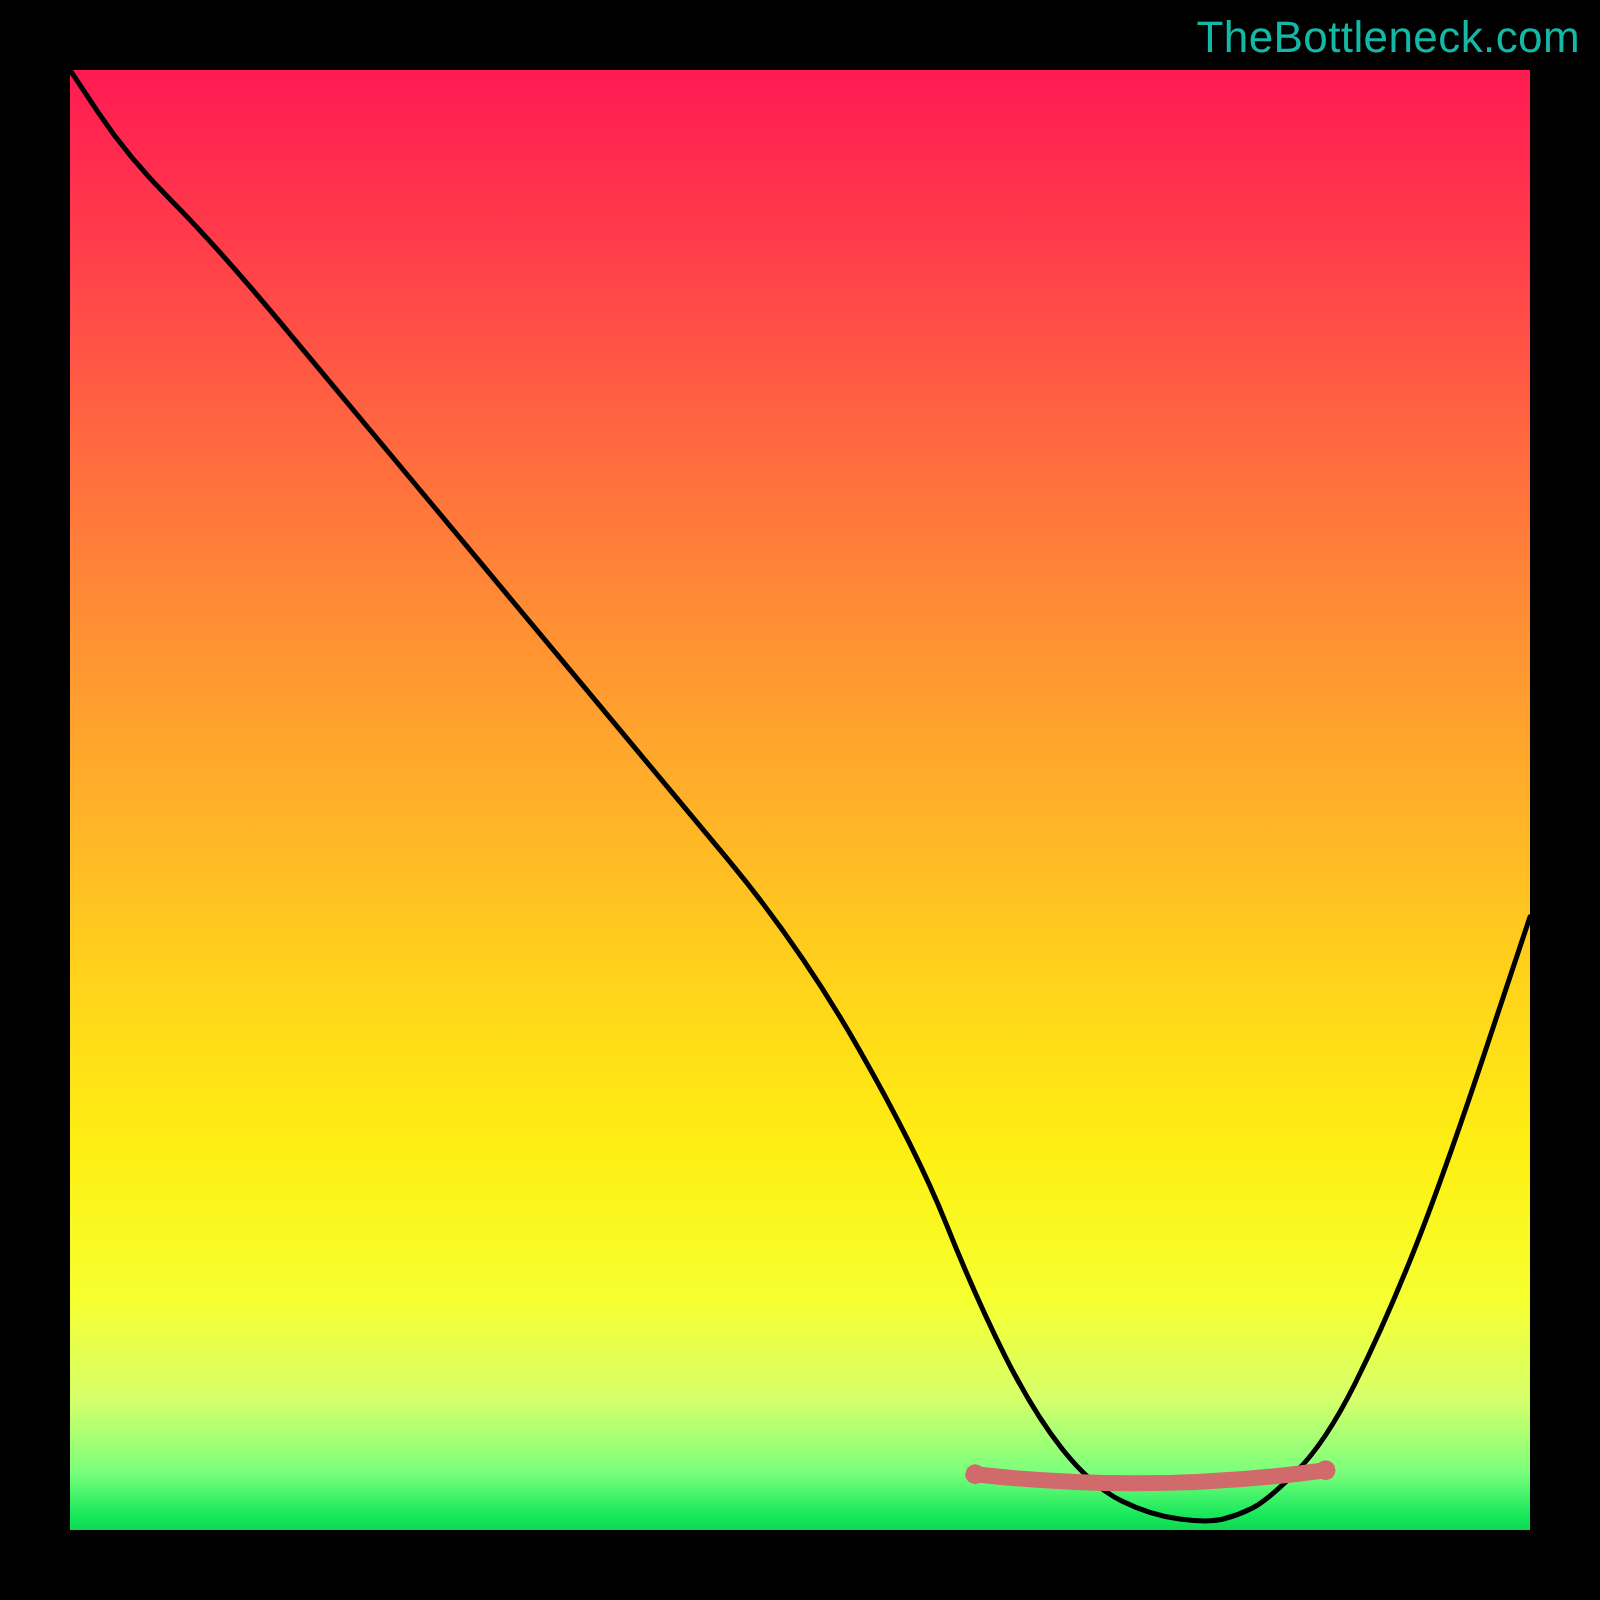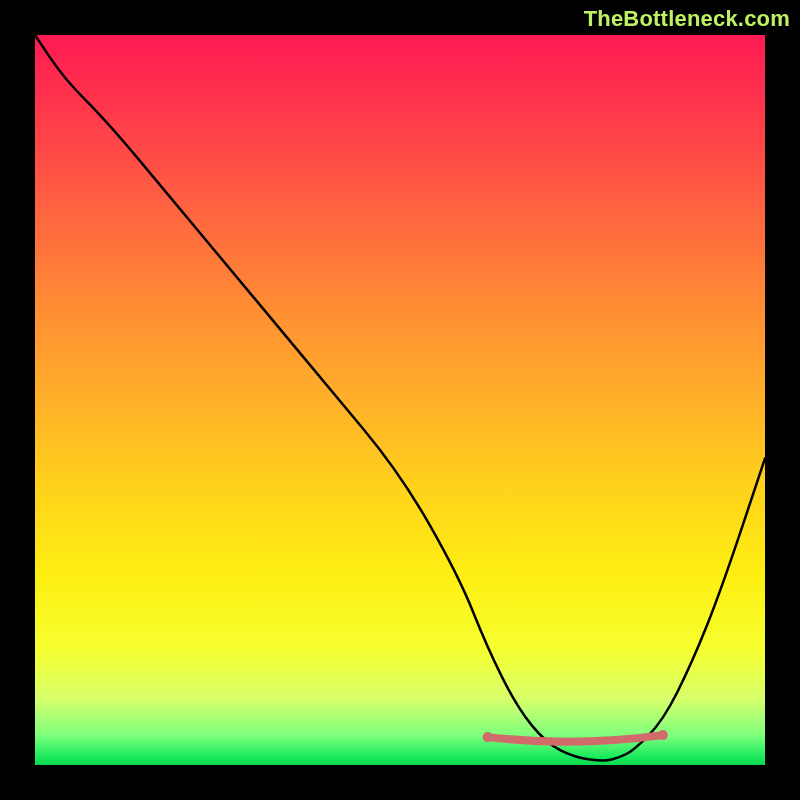--- a/index.html
+++ b/index.html
@@ -4,22 +4,22 @@
 <style>
   * { margin: 0; padding: 0; box-sizing: border-box; }
   html, body { width: 800px; height: 800px; overflow: hidden; background: #000; }
   .container { position: relative; width: 800px; height: 800px; background: #000; }
   .watermark {
     position: absolute;
     top: 6px;
     right: 10px;
     font-family: Arial, Helvetica, sans-serif;
     font-size: 22px;
-    font-weight: 700;
-    color: #bef264;
+    font-weight: 400;
+    color: #14b8a6;
     letter-spacing: 0.2px;
     z-index: 10;
   }
   .plot-area {
     position: absolute;
     left: 35px;
     top: 35px;
     width: 730px;
     height: 730px;
     overflow: hidden;

